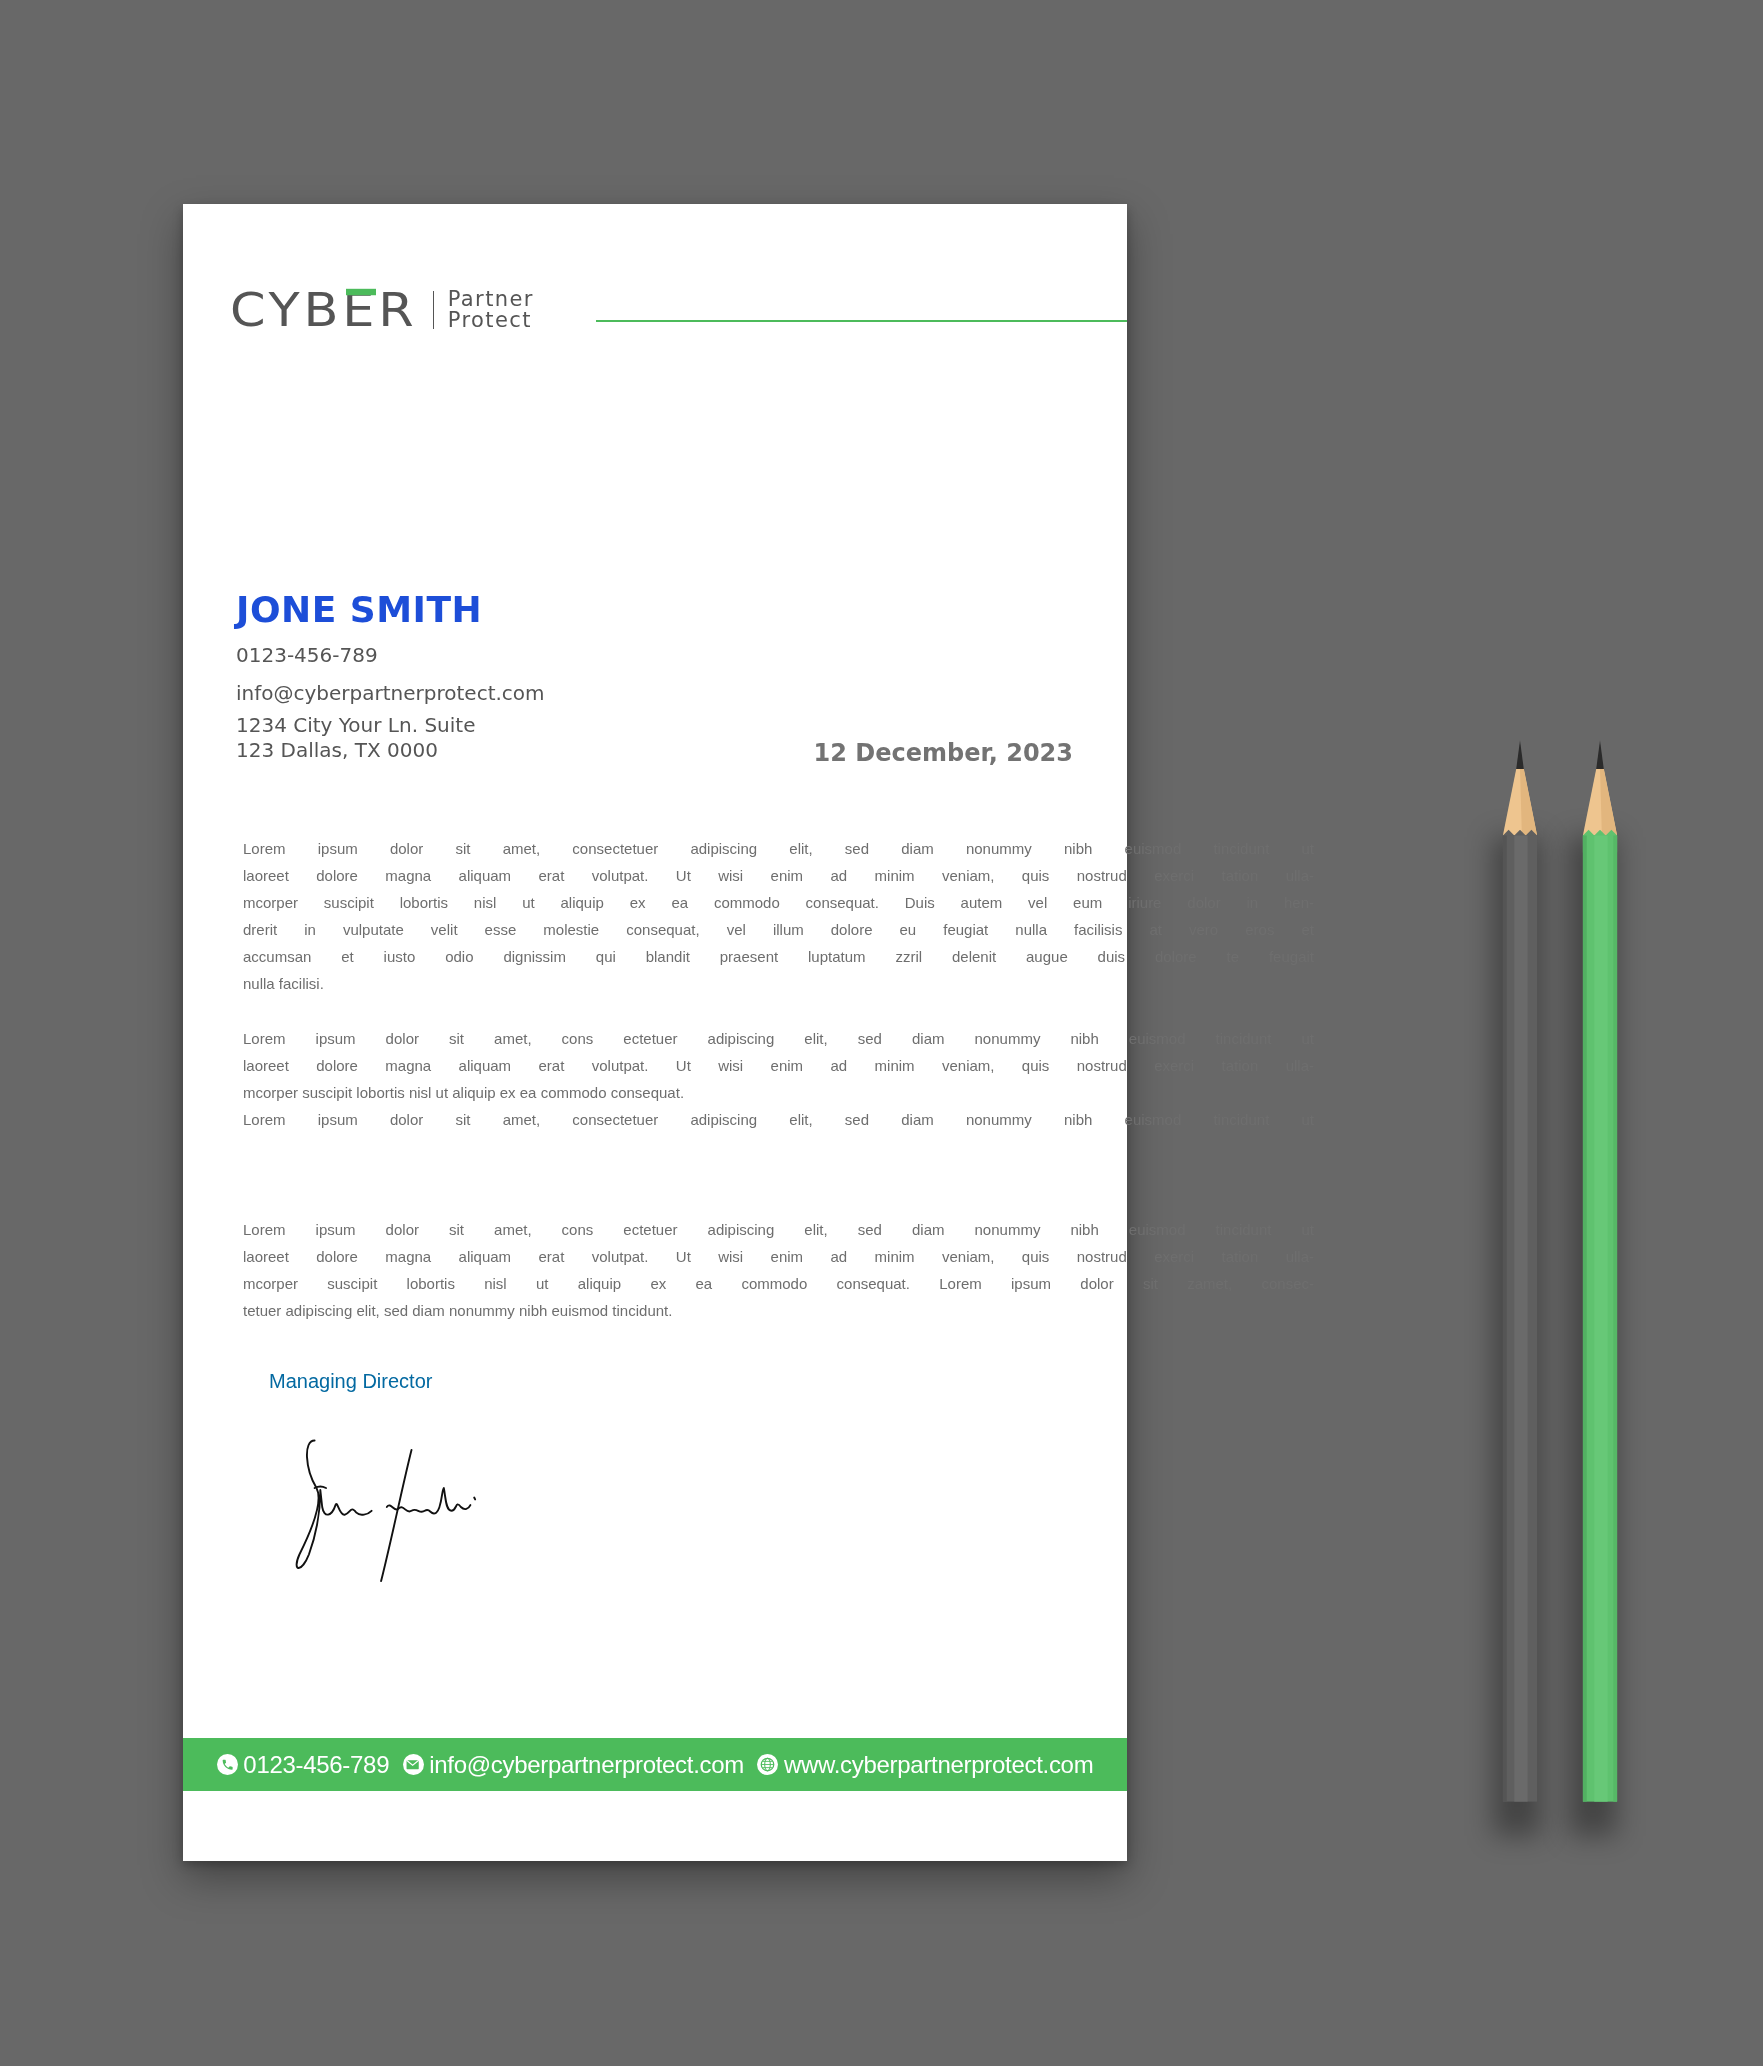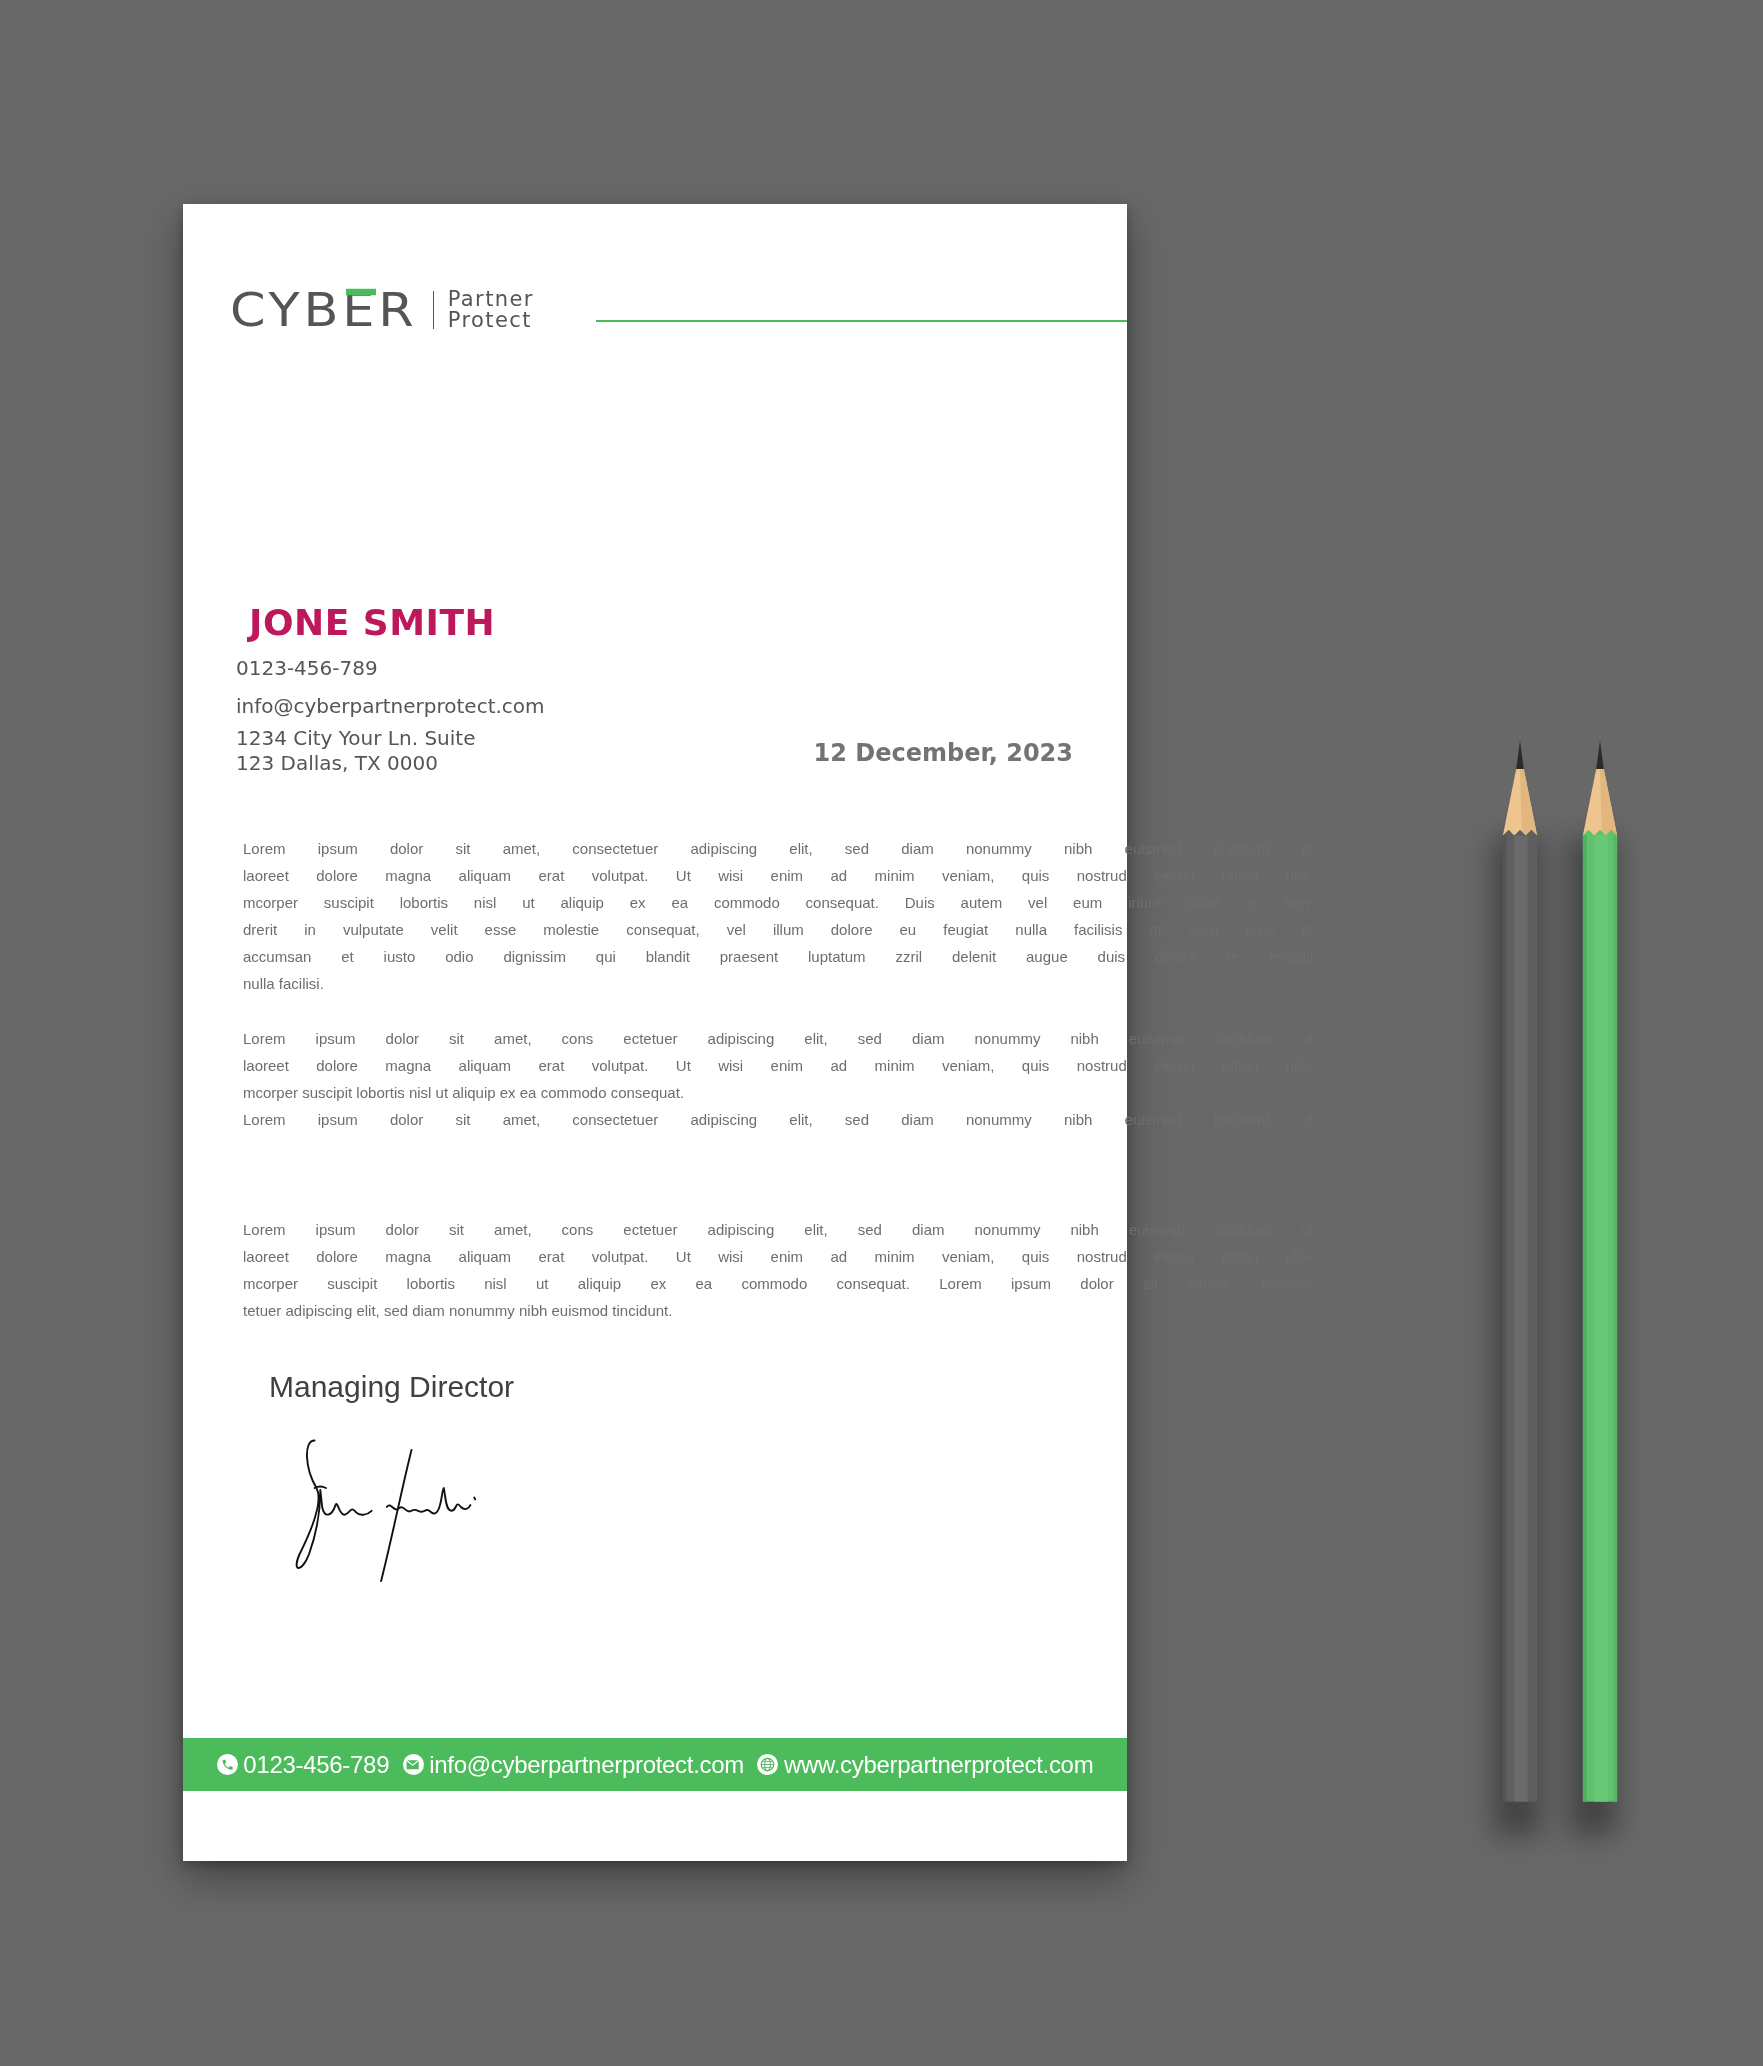--- a/index.html
+++ b/index.html
@@ -39,21 +39,21 @@
       font-size: 21px; line-height: 21px; color: #555555; letter-spacing: 1.4px;
     }
     .header-rule {
       position: absolute; left: 413px; right: 0; top: 116px;
       height: 1.9px; background: #4cbb5b;
     }
     
     .sender { position: absolute; left: 53px; top: 385px; color: #555; }
     .sender-name {
       font-family: "DejaVu Sans", sans-serif; font-weight: bold;
-      font-size: 36px; color: #be185d; letter-spacing: 0.5px; margin: 13px;
+      font-size: 36px; color: #1d4ed8; letter-spacing: 0.5px; margin: 0;
     }
     .sender-line {
       font-family: "DejaVu Sans", sans-serif; font-size: 20px; color: #555555;
       margin: 0;
     }
     .date {
       position: absolute; right: 54px; top: 535px;
       font-family: "DejaVu Sans", sans-serif; font-weight: bold;
       font-size: 24px; color: #737373;
     }
@@ -64,21 +64,21 @@
       font-size: 15px; line-height: 27px; color: #6e6e6e;
       text-align: justify; margin: 12px;
     }
     .p1 { top: 619px; }
     .p2 { top: 809px; }
     .p3 { top: 1000px; }
     .body-text span { display: block; }
     .signoff {
       position: absolute; left: 86px; top: 1166px;
       font-family: "Liberation Sans", sans-serif;
-      font-size: 30px; color: #404040;
+      font-size: 20px; color: #0369a1;
     }
     .signature { position: absolute; left: 105px; top: 1227px; }
     
     .footer-bar {
       position: absolute; left: 0; right: 0; top: 1534px; height: 53px;
       background: #4cbb5b;
       display: flex; align-items: center; justify-content: center; gap: 13.3px;
       color: #ffffff;
     }
     .footer-item { display: flex; align-items: center; gap: 5.7px; }

